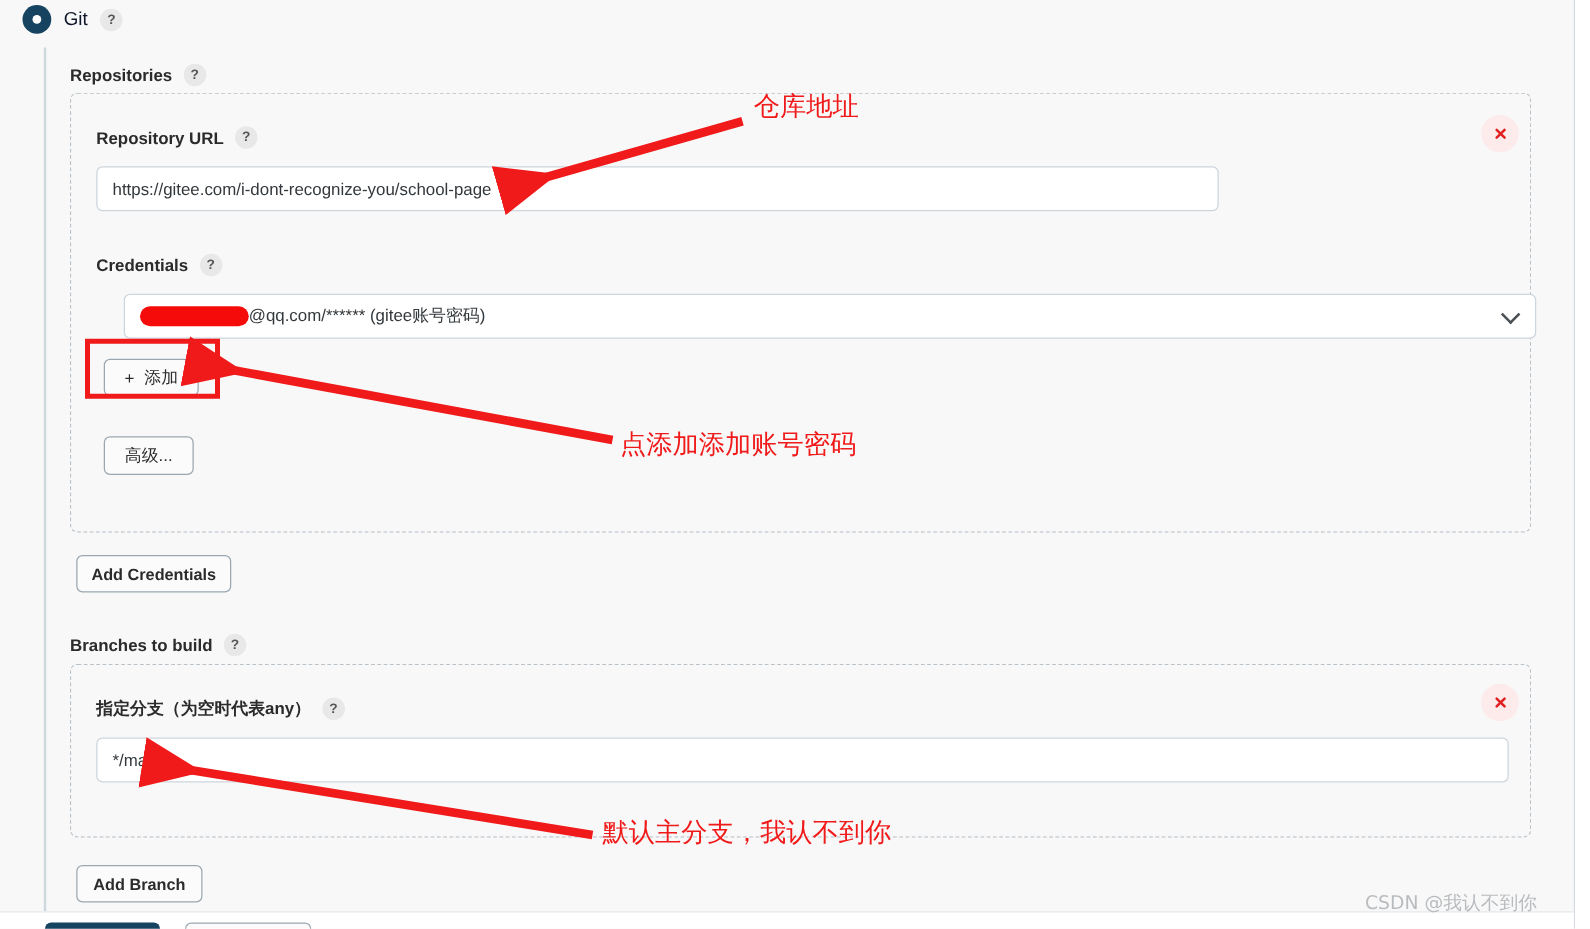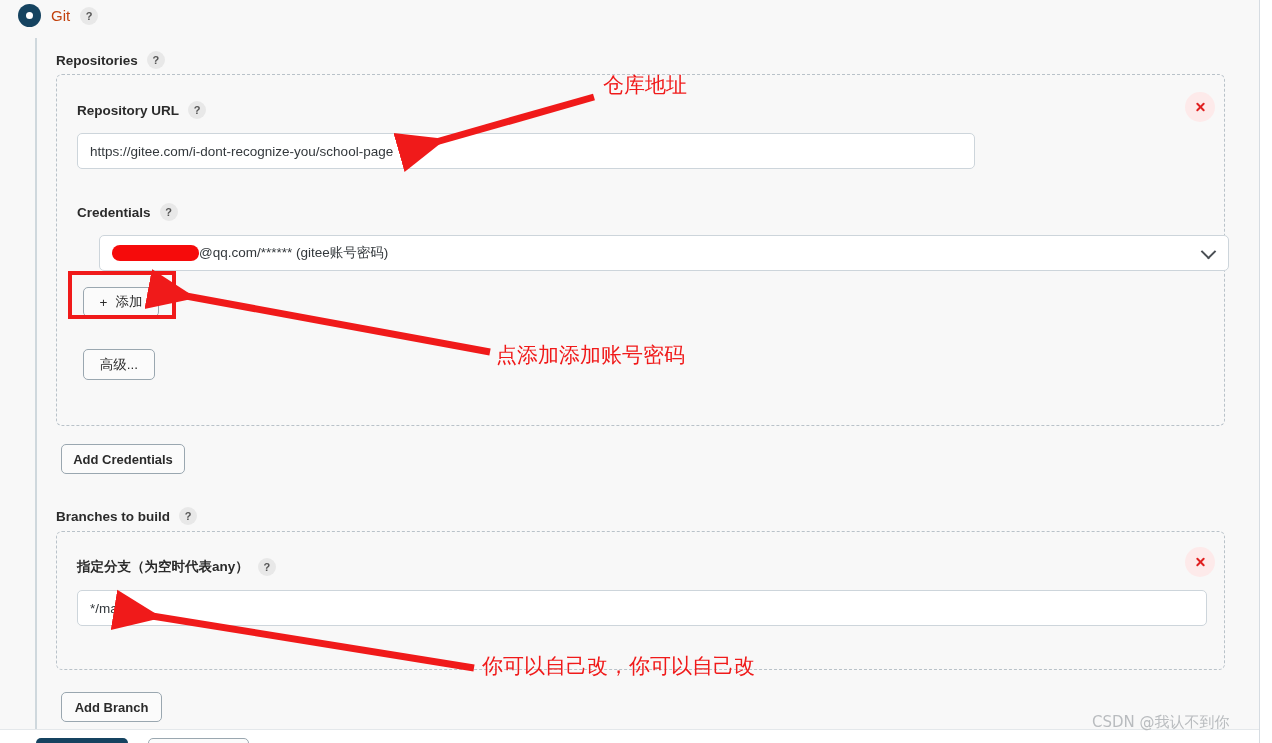--- a/index.html
+++ b/index.html
@@ -27,21 +27,21 @@
   
   .git-row {
     position: absolute; left: 18px; top: 4px;
     display: flex; align-items: center; gap: 10px;
   }
   .radio-outer {
     width: 23px; height: 23px; border-radius: 50%;
     background: #154360; display: flex; align-items: center; justify-content: center;
   }
   .radio-inner { width: 7px; height: 7px; border-radius: 50%; background: #ffffff; }
-  .git-label { font-size: 15px; color: #c2410c; }
+  .git-label { font-size: 15px; color: #0f172a; }
   .help-badge {
     display: inline-flex; align-items: center; justify-content: center;
     width: 18px; height: 18px; border-radius: 50%;
     background: #e8e8e8; color: #555; font-size: 11px; font-weight: bold;
     flex: none;
   }
 
   
   .guide-line {
     position: absolute; left: 35px; top: 38px;
@@ -292,16 +292,16 @@
 
       <line x1="490" y1="352" x2="186" y2="296" stroke="#f01a1a" stroke-width="7" marker-end="url(#ah)"></line>
 
       <line x1="474" y1="668" x2="152" y2="616" stroke="#f01a1a" stroke-width="7" marker-end="url(#ah)"></line>
     </svg>
 
     <div class="anno-box" id="anno-add-box"></div>
 
     <div class="anno-text" id="anno-url-text">仓库地址</div>
     <div class="anno-text" id="anno-cred-text">点添加添加账号密码</div>
-    <div class="anno-text" id="anno-branch-text">你可以自己改，你可以自己改</div>
+    <div class="anno-text" id="anno-branch-text">默认主分支，我认不到你</div>
   </div>
 
 </div>
 
 </body></html>

